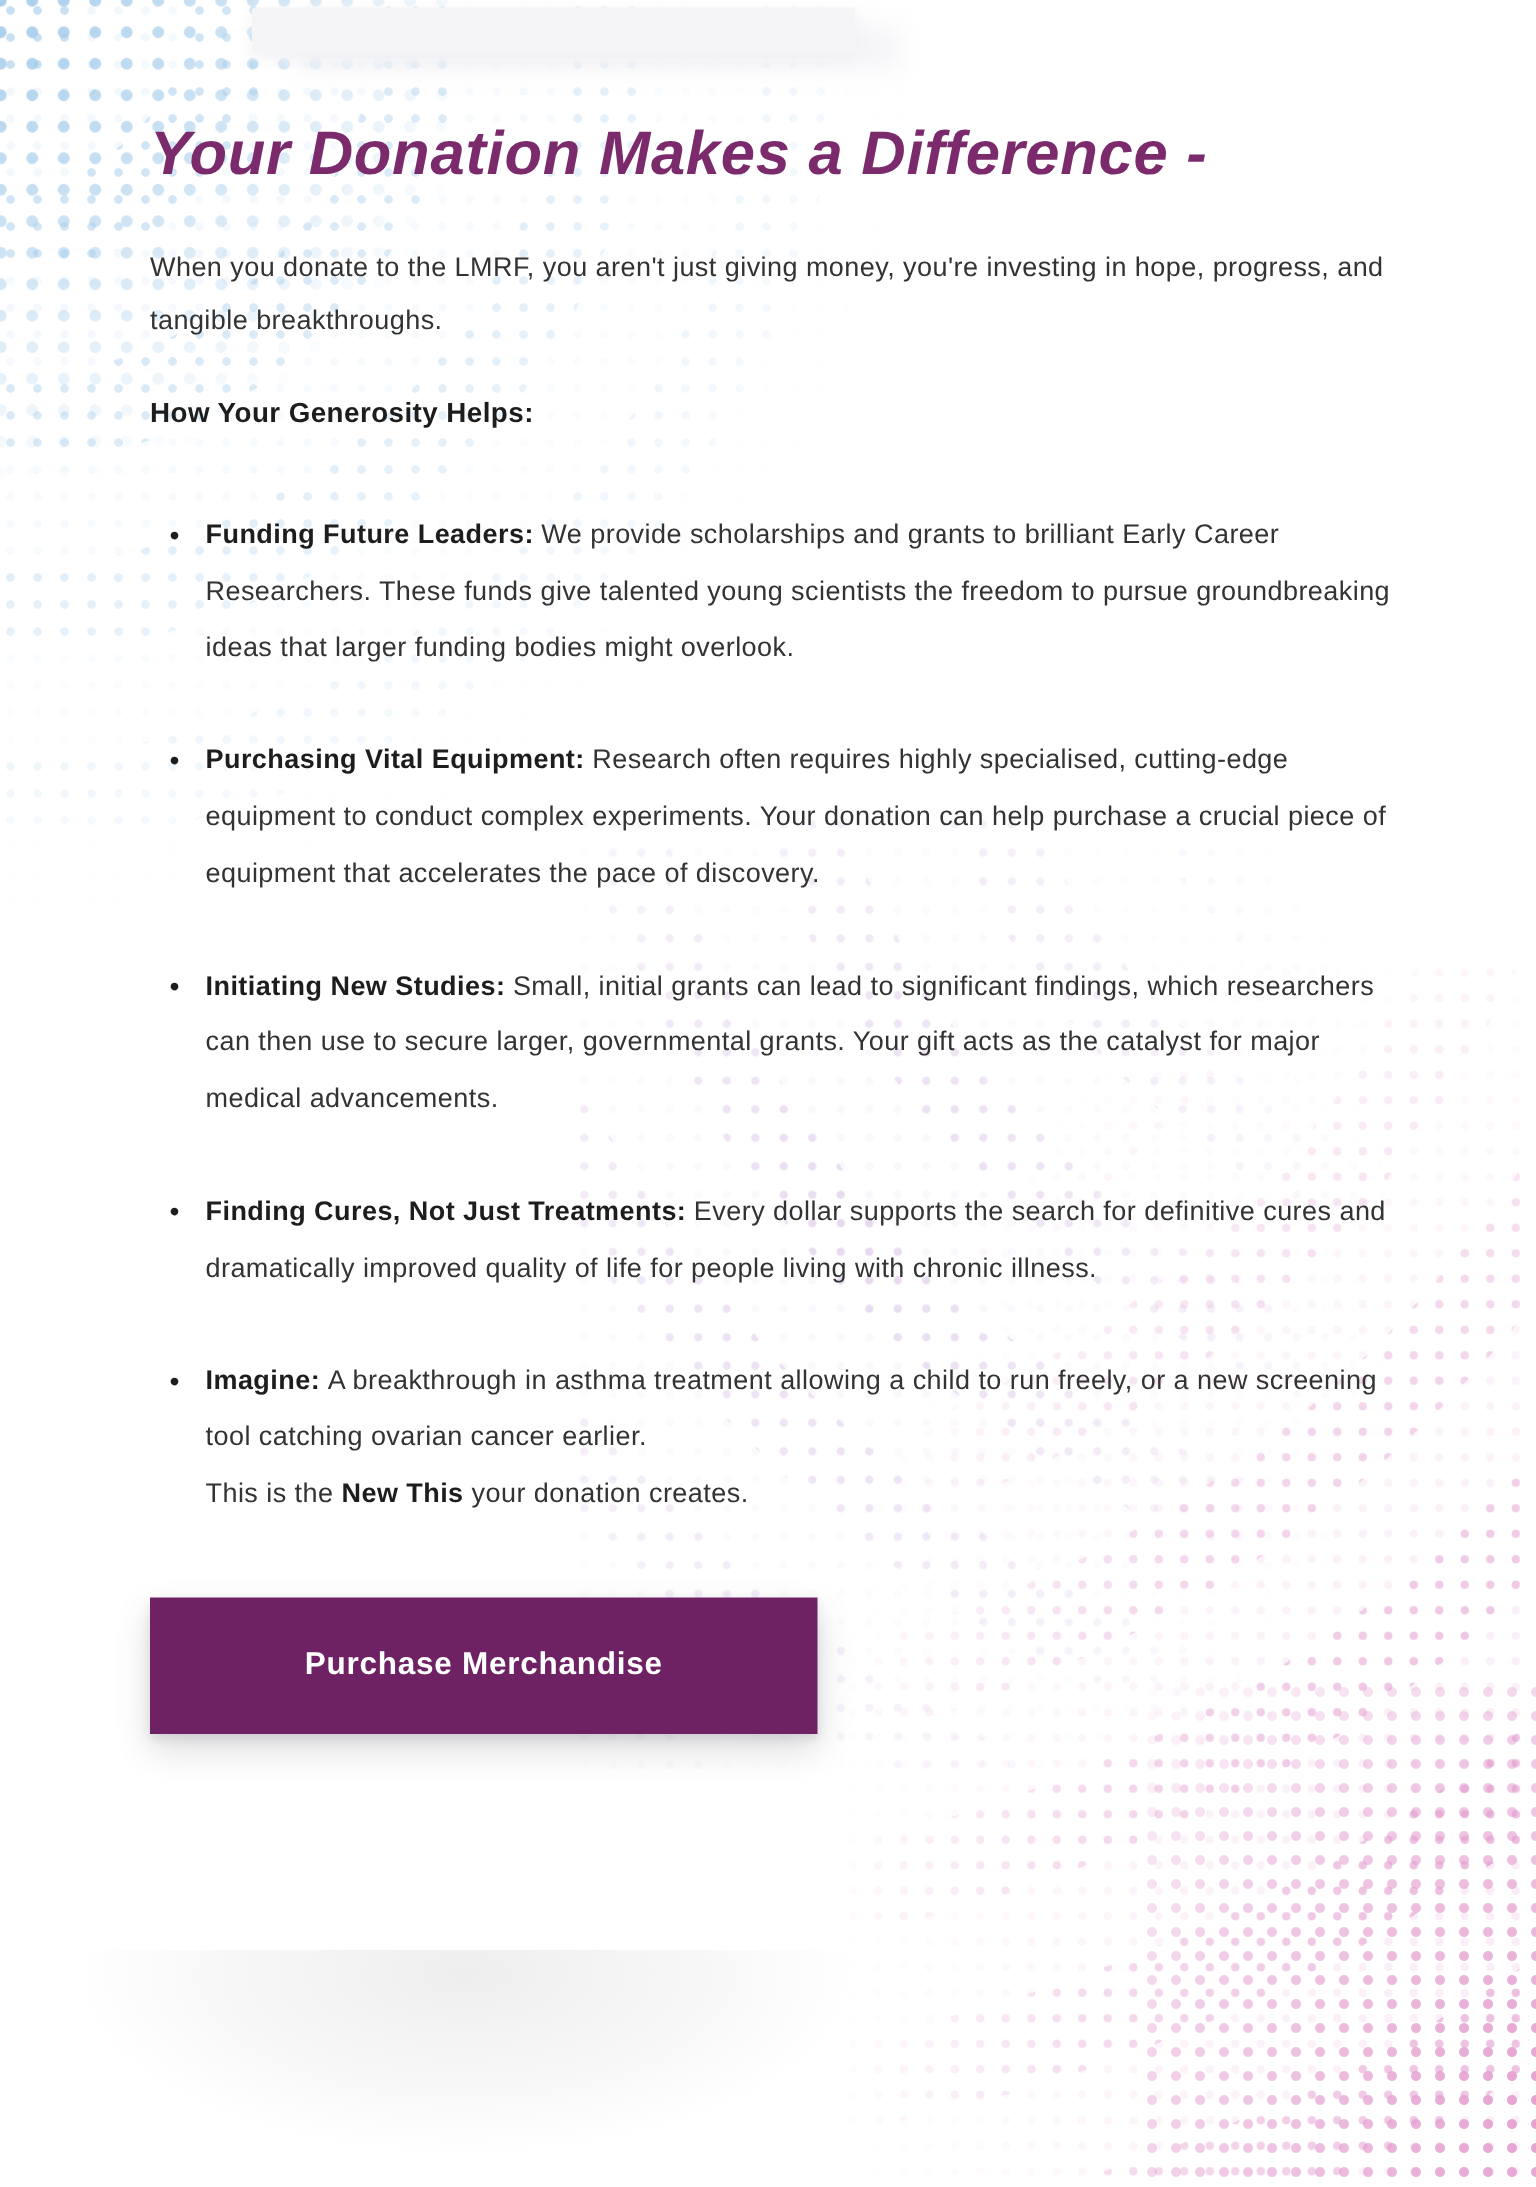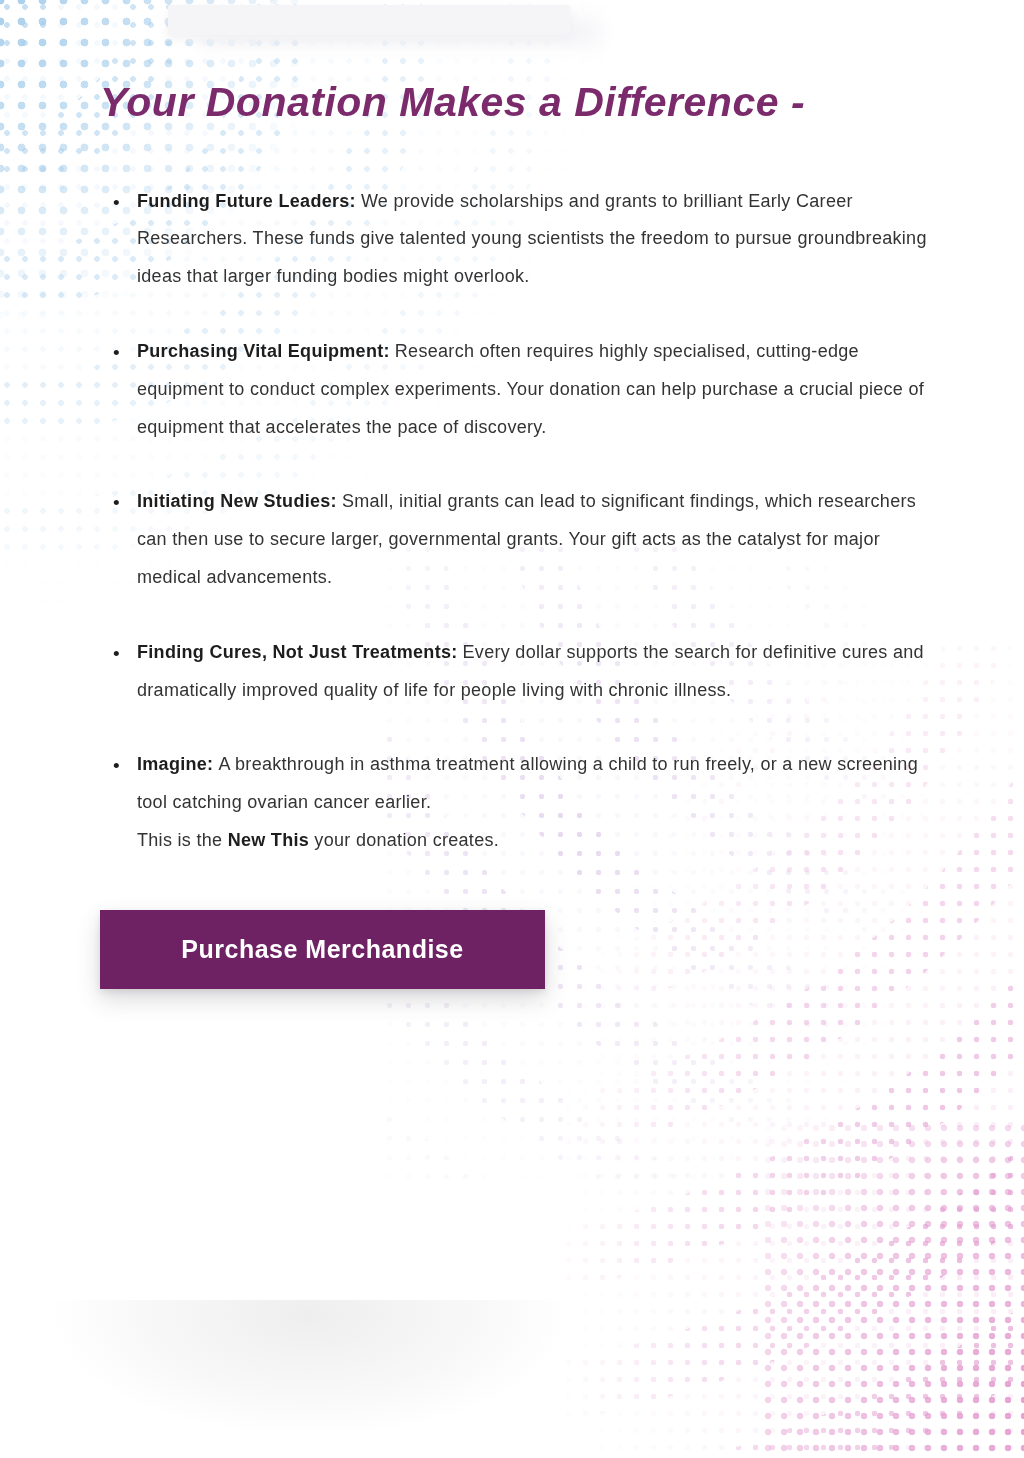--- a/index.html
+++ b/index.html
@@ -144,27 +144,27 @@
   }
   .b-label { font-weight: 700; color: var(--bold_text, #1d1d1d); margin-right: 5px; }
   .b-inline-bold { font-weight: 700; color: var(--bold_text, #1d1d1d); }
 
   .cta-btn {
     display: flex;
     align-items: center;
     justify-content: center;
     margin: 50px 0 0 0;
     width: 445px;
-    height: 79px;
+    height: 91px;
     border: none;
     cursor: pointer;
     background: var(--button_bg, #6e2263);
     color: var(--button_text, #ffffff);
     font-family: "Liberation Sans", sans-serif;
-    font-size: 25px;
+    font-size: 21px;
     font-weight: 700;
     letter-spacing: .5px;
     box-shadow: 0 10px 22px rgba(70,70,80,.20), 0 3px 6px rgba(70,70,80,.12);
   }
 </style>
 </head>
 <body>
 
 <div class="halftone dots-blue-broad"></div>
 <div class="halftone dots-blue-corner"></div>
@@ -173,21 +173,23 @@
 <div class="halftone dots-pink-corner"></div>
 <div class="top-edge-artifact"></div>
 <div class="bottom-wash"></div>
 
 <div class="content">
 
   <h1 class="page-title">
     <span>Your Donation Makes a Difference -</span><br>
   </h1>
 
-
+  <p class="intro">When you donate to the LMRF, you aren't just giving money, you're investing in hope, progress, and tangible breakthroughs.</p>
+
+  <p class="subheading">How Your Generosity Helps:</p>
 
   <ul class="benefits">
     <li>
       <span class="b-label">Funding Future Leaders:</span><span>We provide scholarships and grants to brilliant Early Career Researchers. These funds give talented young scientists the freedom to pursue groundbreaking ideas that larger funding bodies might overlook.</span>
     </li>
     <li>
       <span class="b-label">Purchasing Vital Equipment:</span><span>Research often requires highly specialised, cutting-edge equipment to conduct complex experiments. Your donation can help purchase a crucial piece of equipment that accelerates the pace of discovery.</span>
     </li>
     <li>
       <span class="b-label">Initiating New Studies:</span><span>Small, initial grants can lead to significant findings, which researchers can then use to secure larger, governmental grants. Your gift acts as the catalyst for major medical advancements.</span>

